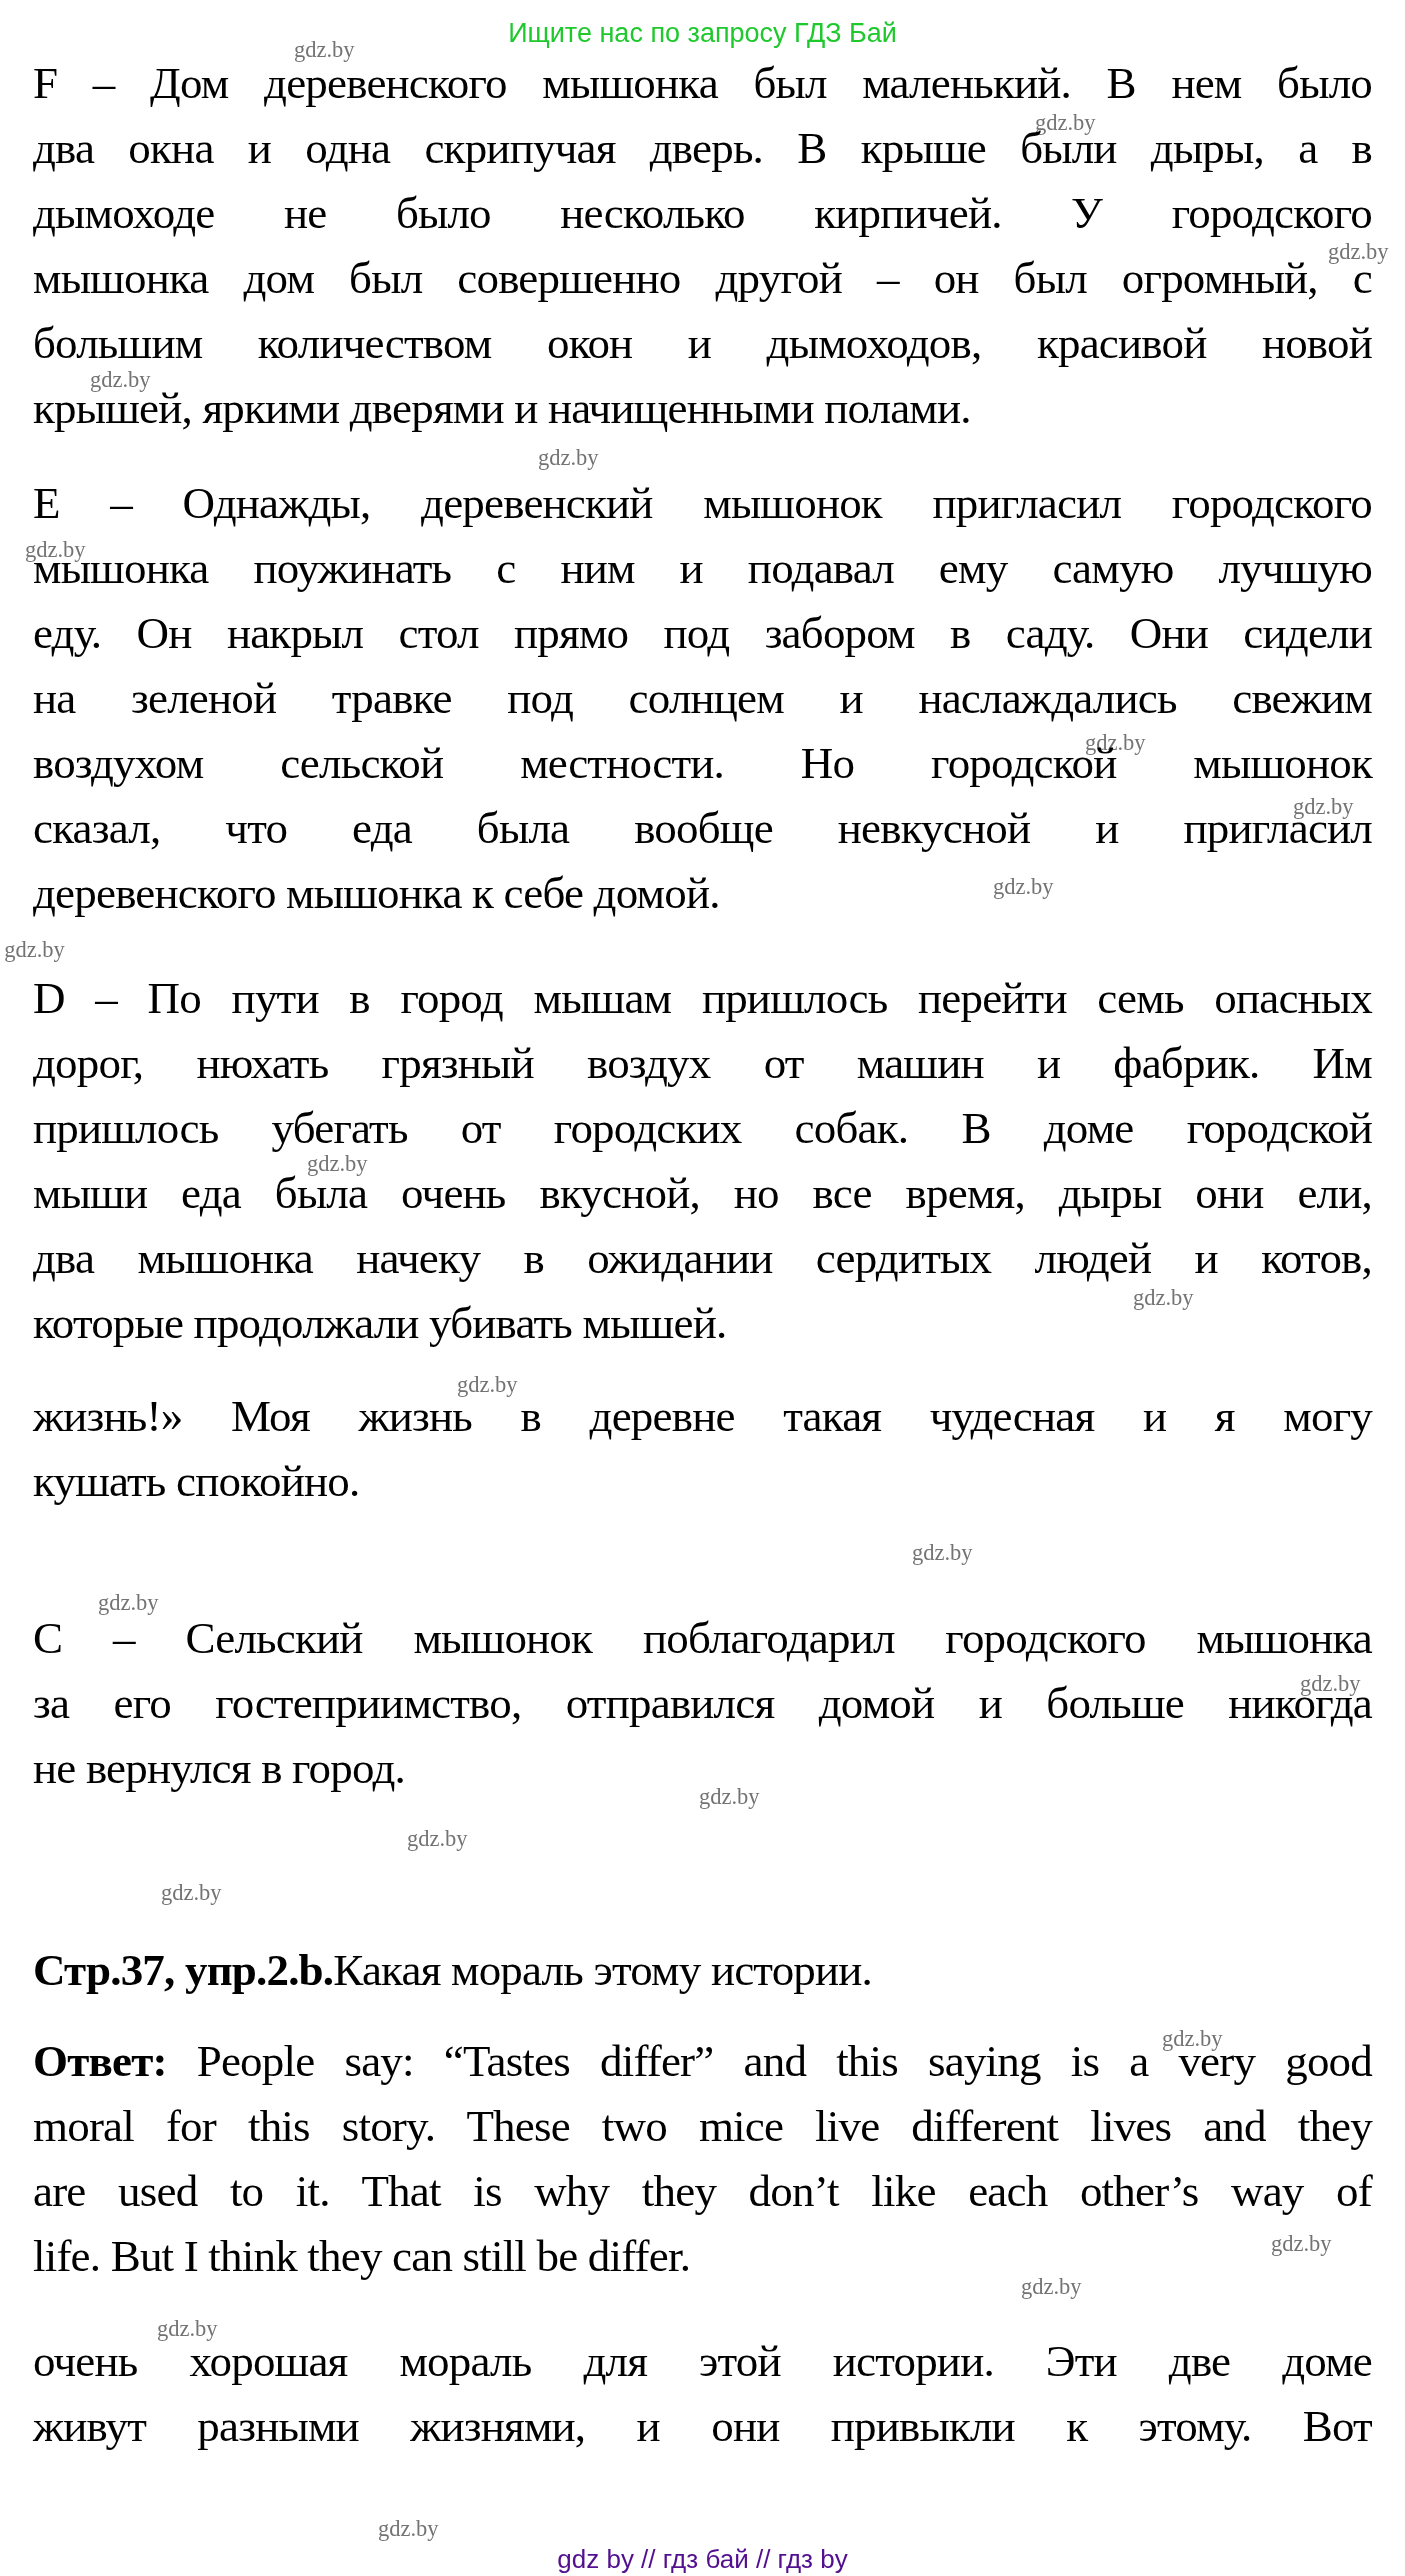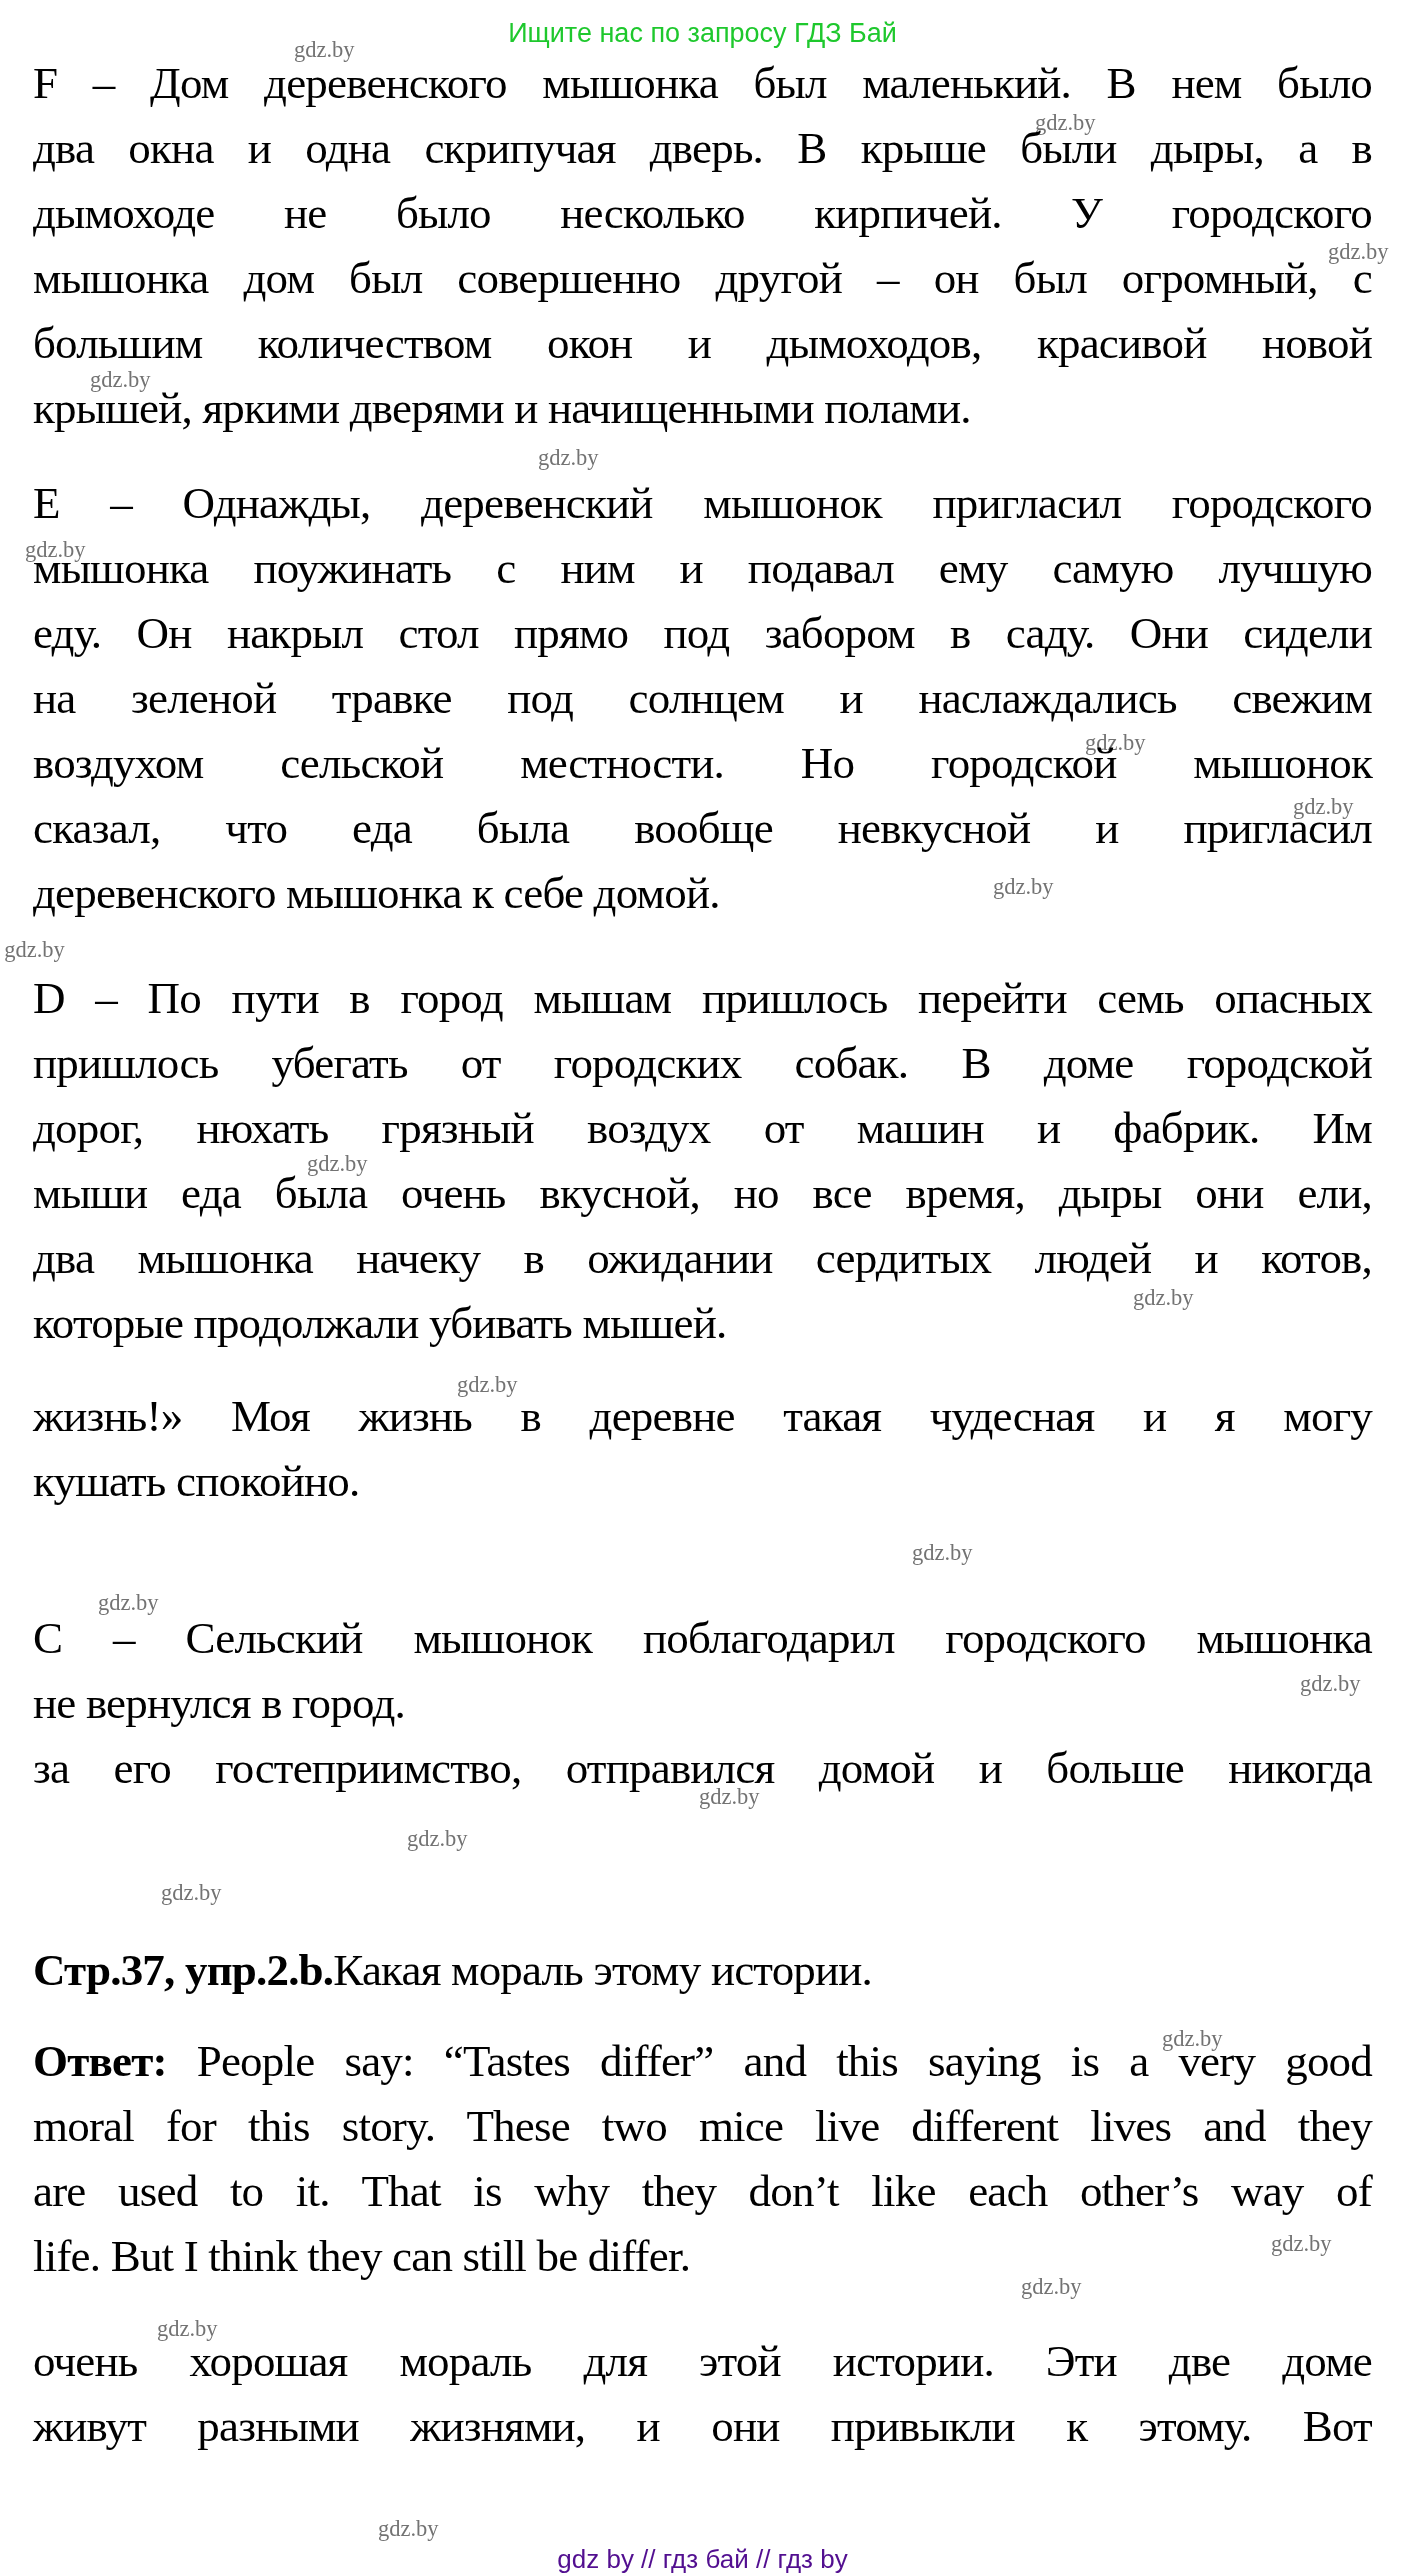--- a/index.html
+++ b/index.html
@@ -95,34 +95,34 @@
       <div class="tline">Е – Однажды, деревенский мышонок пригласил городского</div>
       <div class="tline">мышонка поужинать с ним и подавал ему самую лучшую</div>
       <div class="tline">еду. Он накрыл стол прямо под забором в саду. Они сидели</div>
       <div class="tline">на зеленой травке под солнцем и наслаждались свежим</div>
       <div class="tline">воздухом сельской местности. Но городской мышонок</div>
       <div class="tline">сказал, что еда была вообще невкусной и пригласил</div>
       <div class="tline tlast">деревенского мышонка к себе домой.</div>
     </section>
   <section class="para" style="top:966px">
       <div class="tline">D – По пути в город мышам пришлось перейти семь опасных</div>
+      <div class="tline">дорог, нюхать грязный воздух от машин и фабрик. Им</div>
       <div class="tline">пришлось убегать от городских собак. В доме городской</div>
-      <div class="tline">дорог, нюхать грязный воздух от машин и фабрик. Им</div>
       <div class="tline">мыши еда была очень вкусной, но все время, дыры они ели,</div>
       <div class="tline">два мышонка начеку в ожидании сердитых людей и котов,</div>
       <div class="tline tlast">которые продолжали убивать мышей.</div>
     </section>
   <section class="para" style="top:1384px">
       <div class="tline">жизнь!» Моя жизнь в деревне такая чудесная и я могу</div>
       <div class="tline tlast">кушать спокойно.</div>
     </section>
   <section class="para" style="top:1606px">
       <div class="tline">С – Сельский мышонок поблагодарил городского мышонка</div>
+      <div class="tline">за его гостеприимство, отправился домой и больше никогда</div>
       <div class="tline tlast">не вернулся в город.</div>
-      <div class="tline">за его гостеприимство, отправился домой и больше никогда</div>
     </section>
 
   <section class="para" style="top:1938px">
     <div class="headline"><span class="bold">Стр.37, упр.2.b.</span><span>Какая мораль этому истории.</span></div>
   </section>
 
   <section class="para" style="top:2029px">
     <div class="tline"><span class="bold">Ответ:</span><span> People say: “Tastes differ” and this saying is a very good</span></div>
     <div>
         <div class="tline">moral for this story. These two mice live different lives and they</div>

